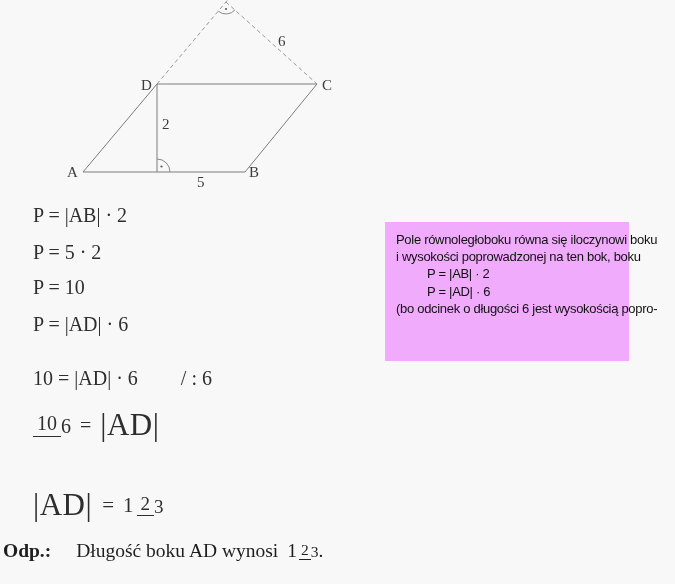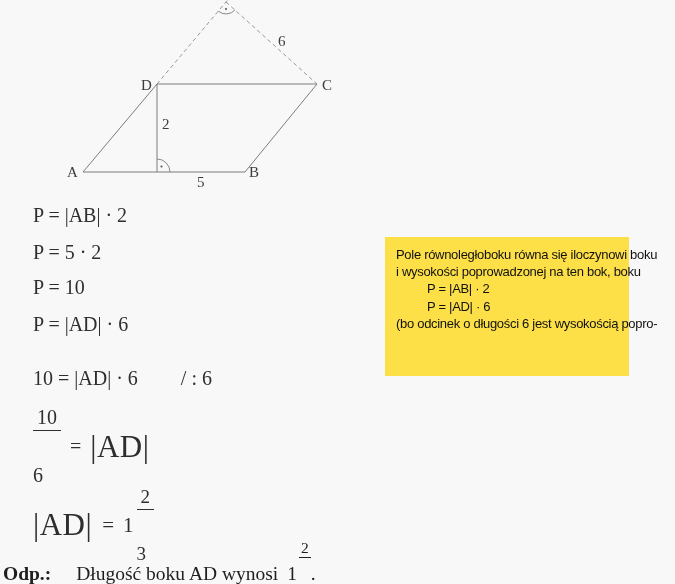--- a/index.html
+++ b/index.html
@@ -15,21 +15,21 @@
   }
   .eq {
     position:absolute; left:33px; font-size:20px; color:#2e2e2e;
     white-space:nowrap; line-height:23px;
   }
   .eq .op { margin-left:43px; }
   .eq-row {
     position:absolute; left:33px; display:flex; align-items:center;
     color:#2e2e2e; white-space:nowrap;
   }
-  .frac { display:inline-flex; flex-direction:column; align-items:flex-start;gap:32px; }
+  .frac { display:inline-flex; flex-direction:row; align-items:flex-end; }
   .frac .num {
     display:block; line-height:1.05; padding:0 4px 2px;
     border-bottom:1.6px solid #2e2e2e;
   }
   .frac .den { display:block; line-height:1.05; padding-top:2px; }
   .frac-20 { font-size:20px; }
   .frac-19 { font-size:19px; }
   .frac-15 { font-size:15.5px; }
   .sign-20 { font-size:20px; margin:0 9px; }
   .sign-22 { font-size:21px; margin:0 9px 0 10px; }
@@ -38,23 +38,23 @@
   .answer {
     position:absolute; left:3px; top:540px; display:flex; align-items:center;
     font-size:19.5px; color:#1e1e1e; white-space:nowrap;
   }
   .answer .label { font-weight:bold; margin-right:25px; }
   .answer .txt { margin-right:9px;text-align:right; }
   .answer .whole-sm { margin-right:2px; }
   .answer .frac-15 .num { border-bottom:1.3px solid #1e1e1e; padding:0 2px 1px; }
   .note-box {
     position:absolute; left:385px; top:222px; width:244px; height:139px;
-    box-sizing:border-box; background:#fde047; padding:9px 10px 0 11px;
+    box-sizing:border-box; background:#f0abfc; padding:9px 10px 0 11px;
     font-family:"Liberation Sans", sans-serif; font-size:13px;
-    line-height:17.2px; color:#111; letter-spacing:-0.3px; white-space:nowrap;margin-top:15px;
+    line-height:17.2px; color:#111; letter-spacing:-0.3px; white-space:nowrap;
   }
   .note-line.indent { padding-left:31px; }
 </style>
 </head>
 <body>
 
 <div class="page">
 
   <svg class="figure-svg" width="400" height="195" viewBox="0 0 400 195">
 

